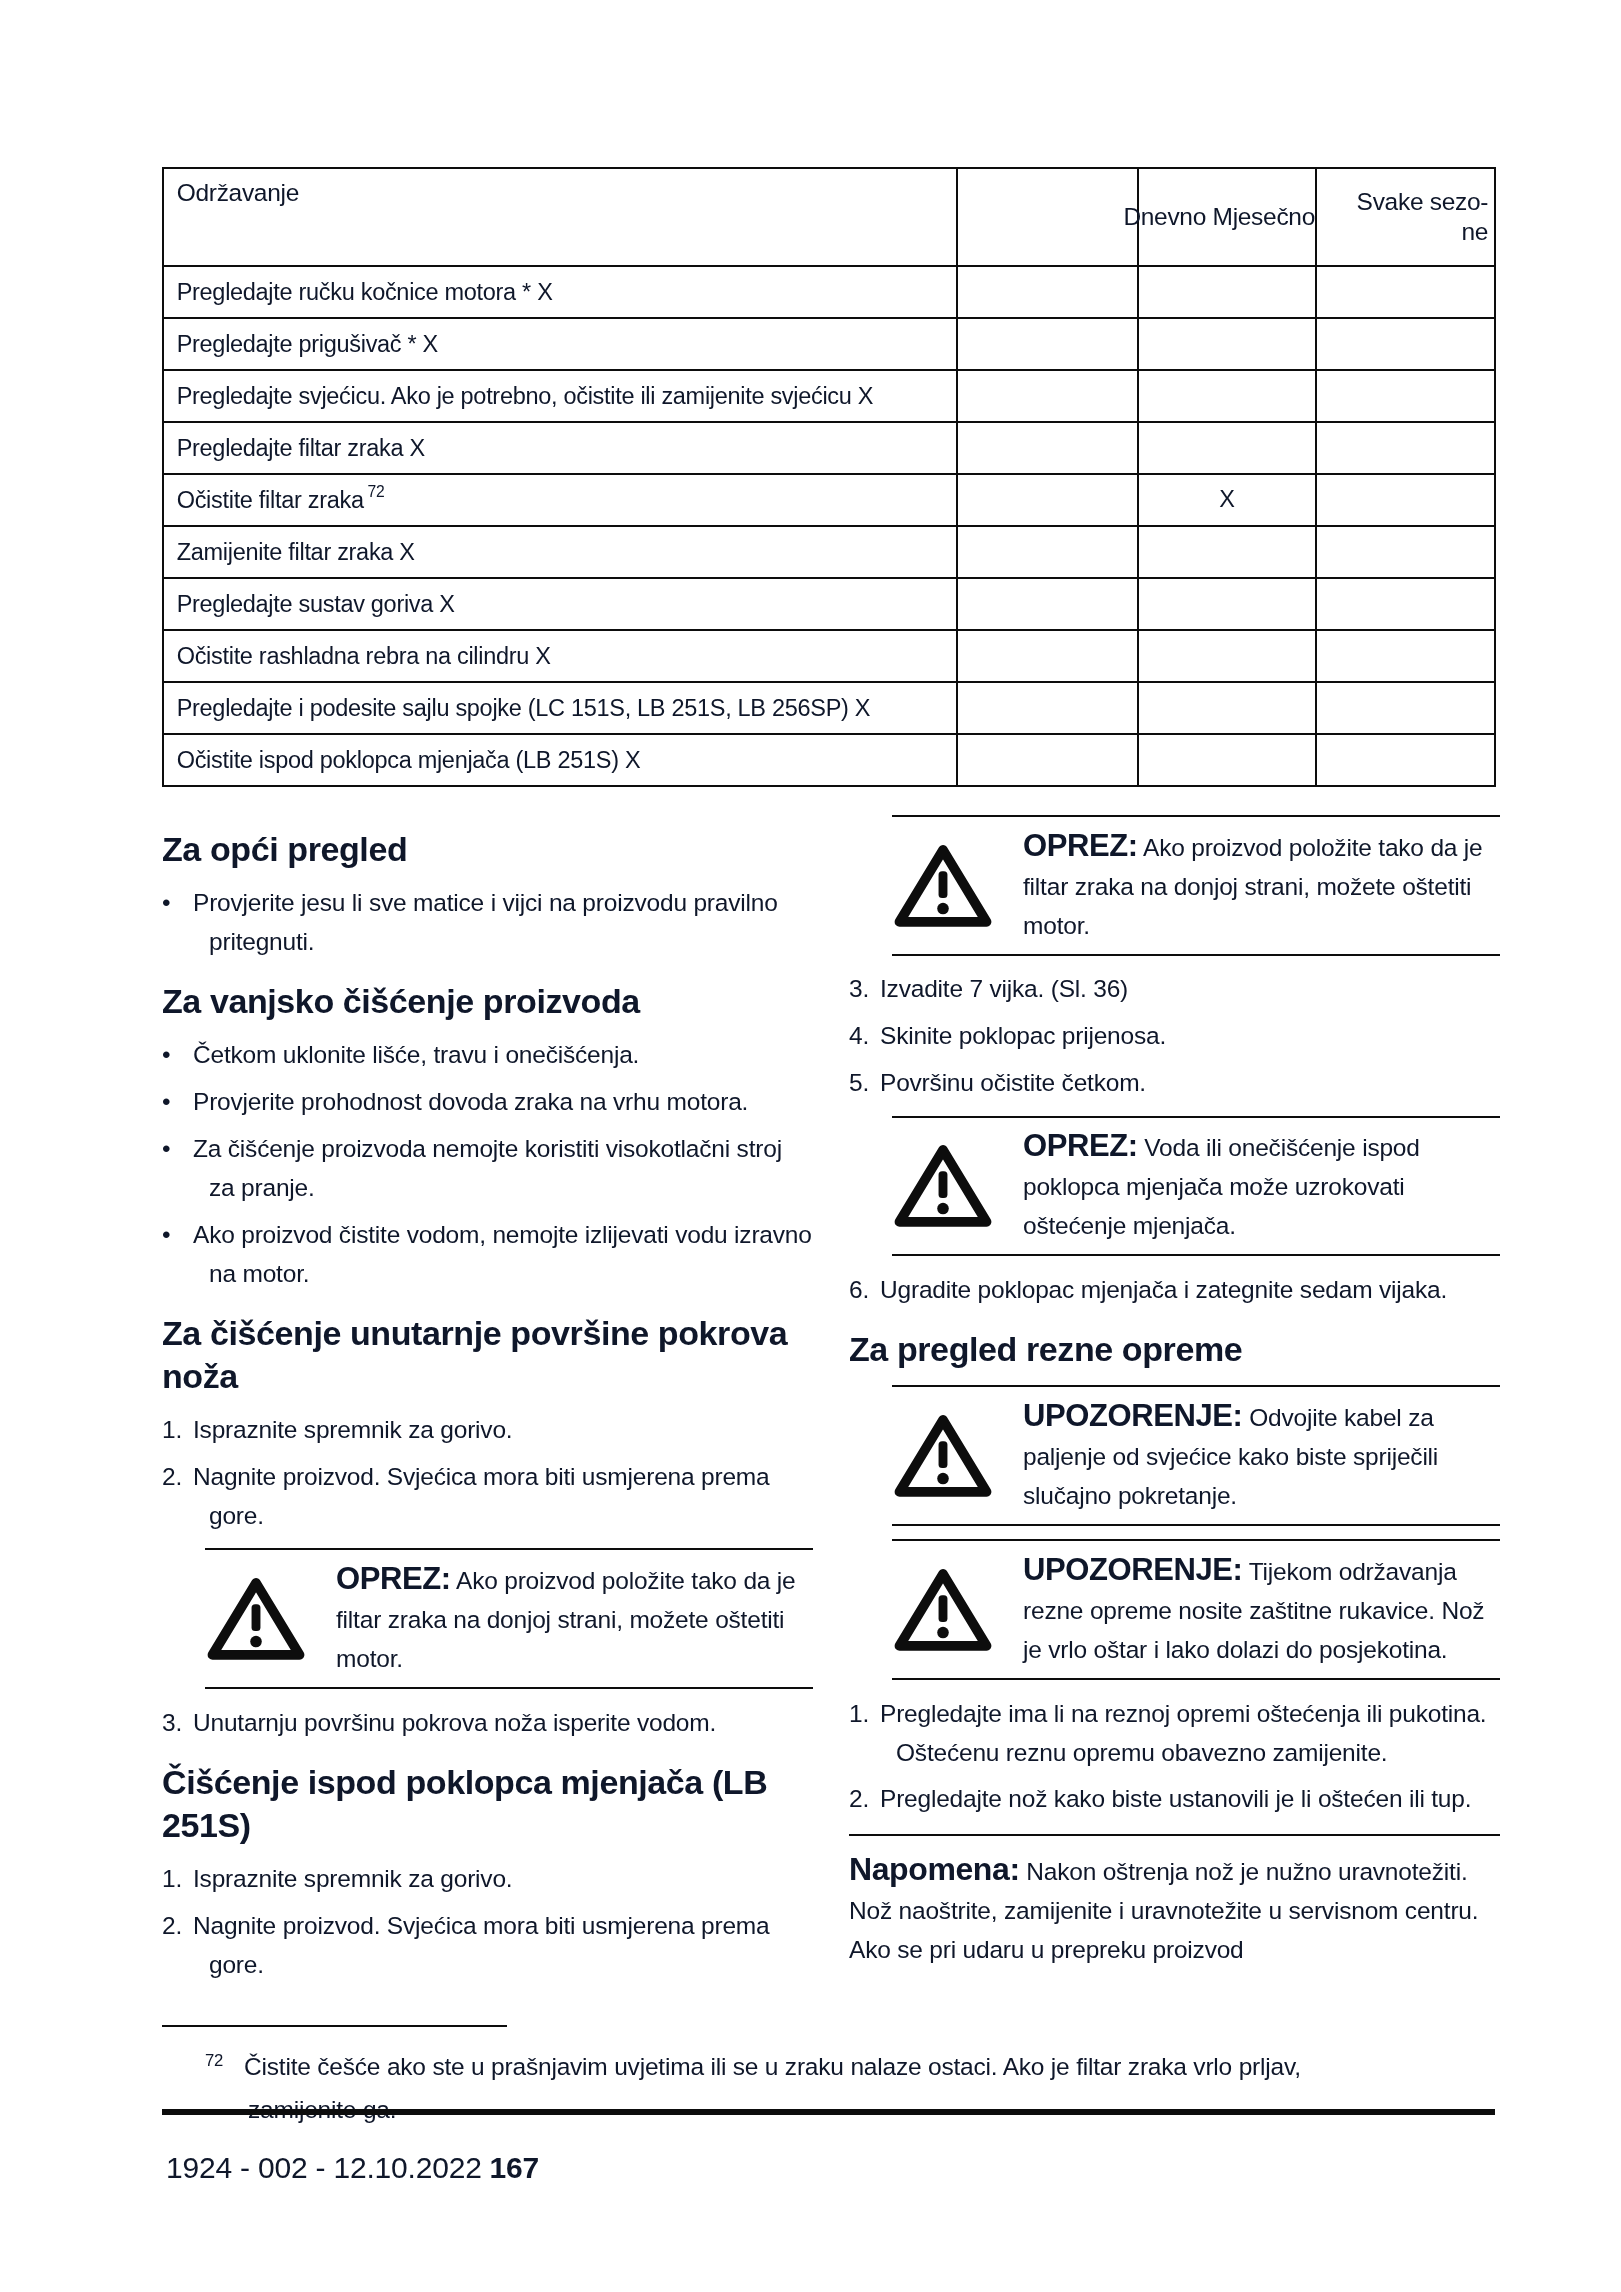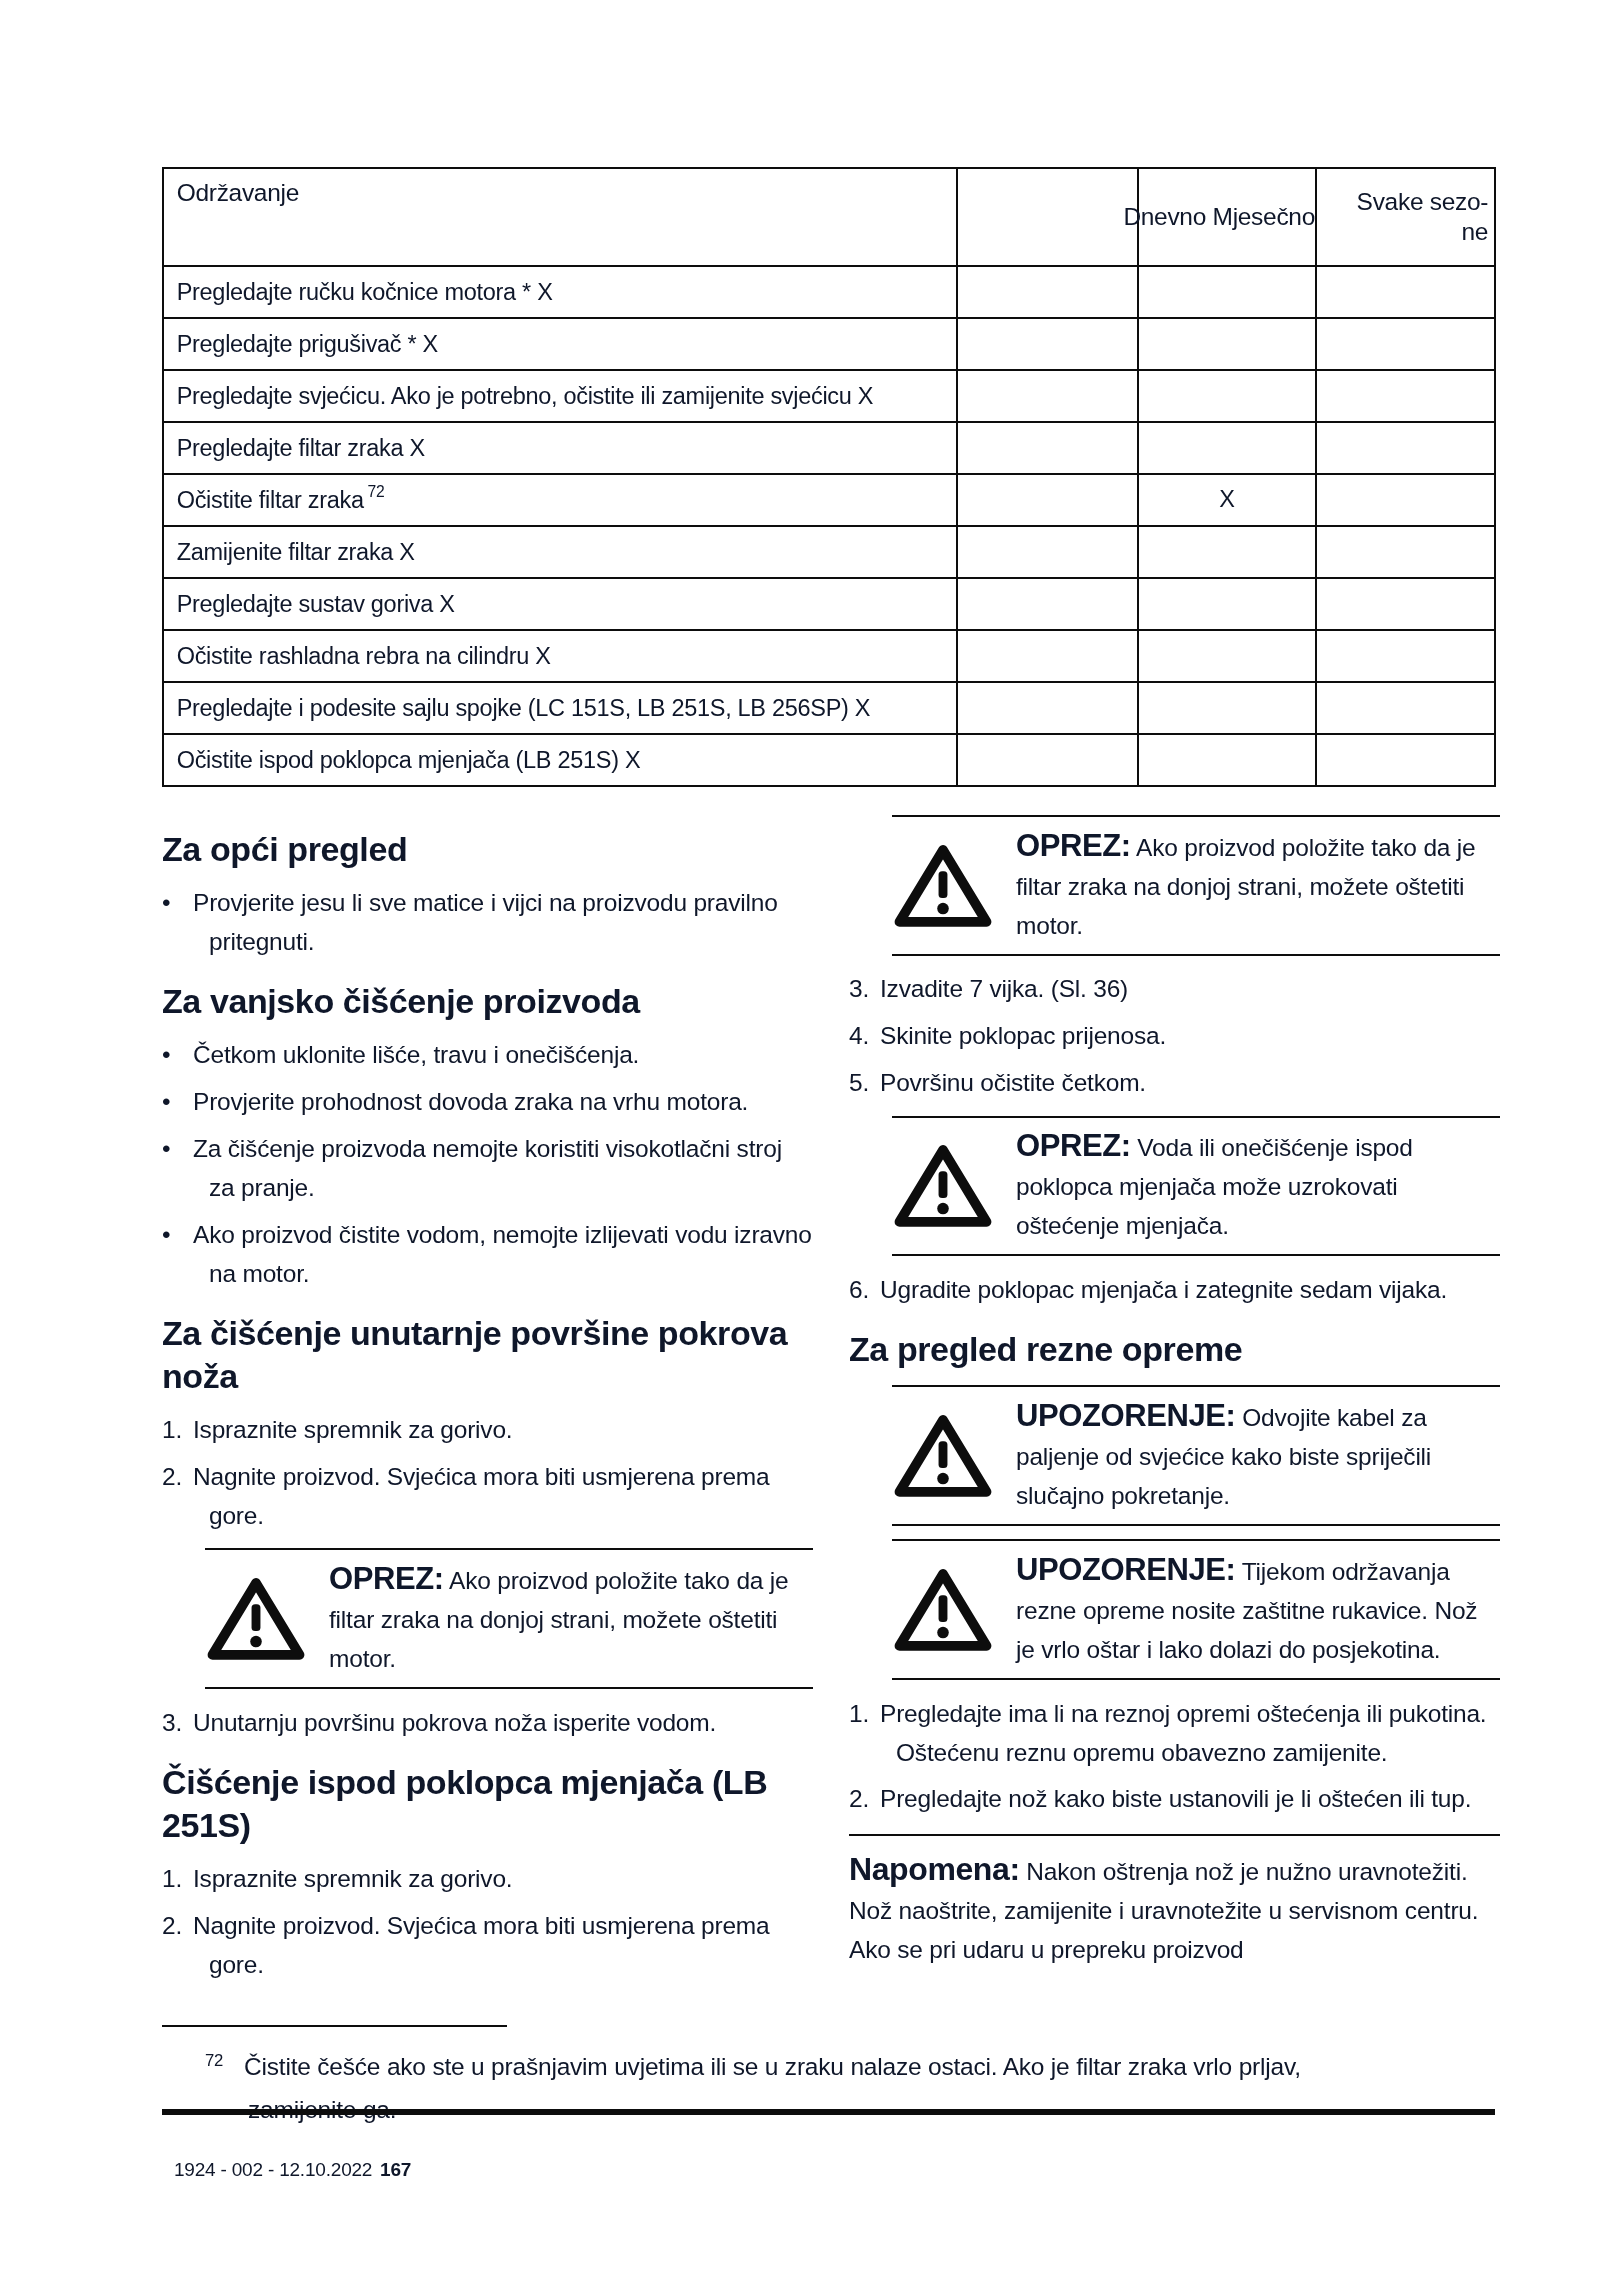--- a/index.html
+++ b/index.html
@@ -50,39 +50,39 @@
     margin:0 0 7.8px 0;
     padding-left:47px;text-indent:-47px;
   }
   .li .mk{display:inline-block;width:31px;text-indent:0;}
   
   .warnbox{
     margin:13.7px 0 13.7px 43px;
     border-top:2.9px solid #0d0d0d;
     border-bottom:2.9px solid #0d0d0d;
     padding:8.8px 2px;
-    display:flex;align-items:center;gap:24px;
+    display:flex;align-items:center;gap:31px;
   }
   .tri{flex:0 0 auto;display:block;}
   .wtext{margin:0;line-height:39px;}
   .wlabel{font-size:31px;font-weight:bold;letter-spacing:-0.4px;}
   
   .noterule{border:none;border-top:2.9px solid #0d0d0d;margin:15.7px 0 13.7px 0;}
   .note{margin:0;line-height:39px;}
   .nlabel{font-size:32px;font-weight:bold;letter-spacing:-0.4px;}
   
   .footnote-block{position:absolute;left:162px;top:2025px;width:1206px;}
   .fn-sep{width:345px;border-top:2.9px solid #0d0d0d;margin-bottom:11.8px;}
   .fn{
     margin:0 0 0 43px;font-size:24.5px;line-height:43px;
     padding-left:43px;text-indent:-43px;letter-spacing:-0.2px;
   }
   .fn sup{font-size:16.7px;display:inline-block;width:39px;text-indent:0;}
   .footer-rule{position:absolute;left:162px;top:2109px;width:1333px;height:5.9px;background:#0d0d0d;}
-  .footer{position:absolute;left:162px;top:2147px;margin:12px;font-size:19px;letter-spacing:-0.2px;}
+  .footer{position:absolute;left:162px;top:2147px;margin:4px;font-size:30px;letter-spacing:-0.2px;}
   .footer b{margin-left:7.8px;}
 </style>
 </head>
 <body>
 
 <div class="page">
 
   <table class="mtable">
     <colgroup>
       <col style="width:794px">

